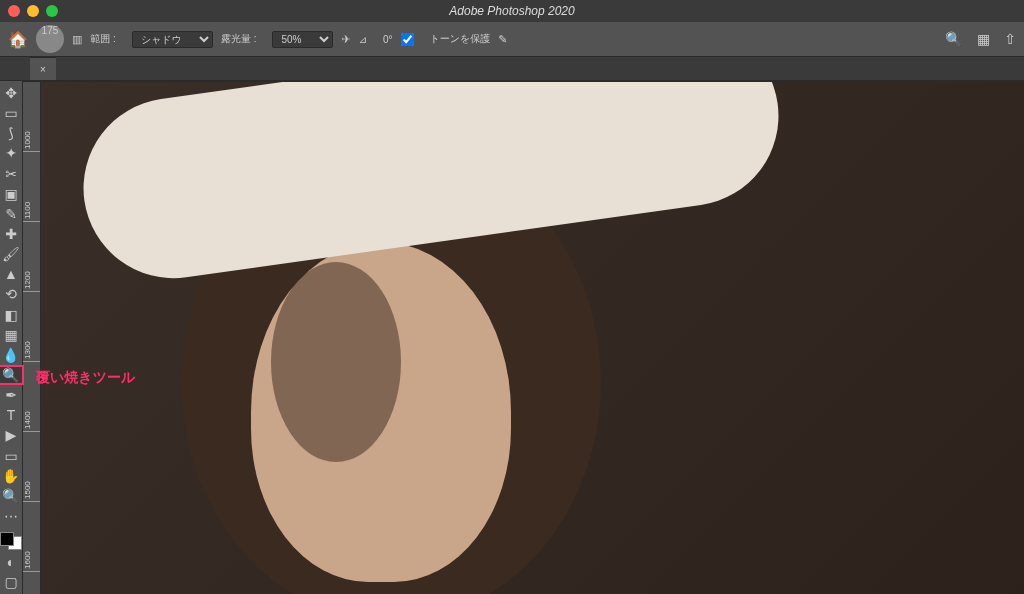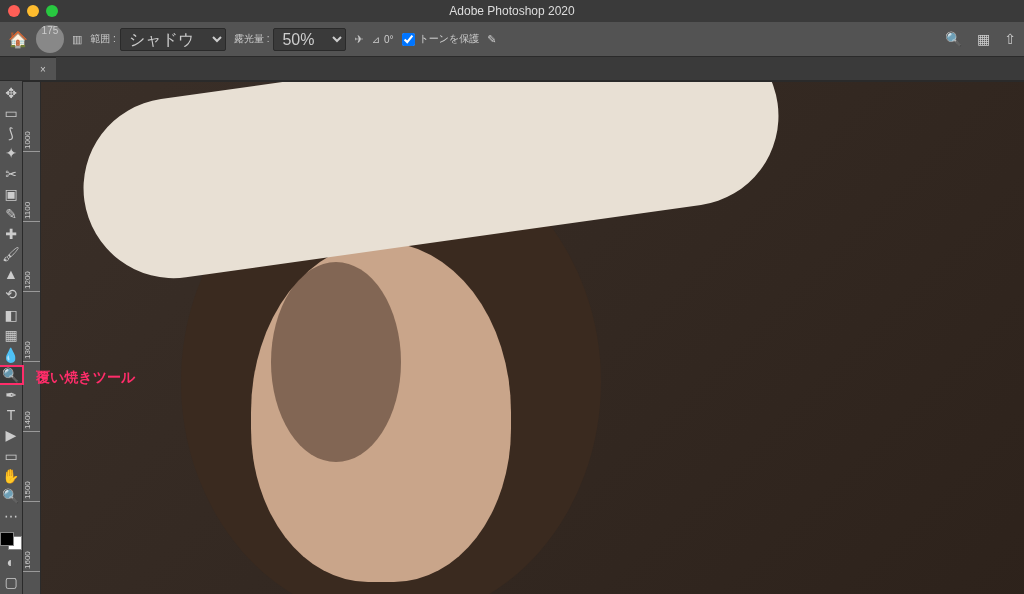--- a/index.html
+++ b/index.html
@@ -1,26 +1,26 @@
 <!DOCTYPE html>
 <html><head>
 <meta charset="utf-8">
 <style>
 * { margin: 0; padding: 0; box-sizing: border-box; font-family: -apple-system, "Hiragino Sans", sans-serif; }
 body { background: #535353; color: #ccc; font-size: 11px; overflow: hidden; width: 1024px; height: 594px; }
-.titlebar { height: 22px; background: #3a3a3a; display: flex; align-items: center; padding: 0 8px; position: relative; }
+.titlebar { height: 22px; background: #3a3a3a; display: flex; align-items: center; padding: 0 8px; position: relative; font-style: italic; }
 .traffic-lights { display: flex; gap: 7px; }
 .tl { width: 12px; height: 12px; border-radius: 50%; }
 .tl.red { background: #ff5f57; } .tl.yellow { background: #febc2e; } .tl.green { background: #28c840; }
 .titlebar .title { position: absolute; left: 50%; transform: translateX(-50%); font-size: 12px; color: #ddd; }
 .options-bar { height: 35px; background: #535353; display: flex; align-items: center; padding: 0 8px; gap: 8px; border-bottom: 1px solid #2a2a2a; }
 .options-bar .home { font-size: 16px; }
 .brush-preview { width: 28px; height: 28px; border-radius: 50%; background: #888; display: flex; align-items: flex-start; justify-content: center; font-size: 10px; padding-bottom: 2px; }
-.opt-group { display: flex; align-items: center; gap: 4px; font-size: 10px; }
-.opt-select { background: #3a3a3a; border: 1px solid #2a2a2a; color: #ccc; padding: 1px 14px 1px 4px; font-size: 16px; border-radius: 2px; }
+.opt-group { display: flex; align-items: center; gap: 16px; font-size: 10px; }
+.opt-select { background: #3a3a3a; border: 1px solid #2a2a2a; color: #ccc; padding: 1px 14px 1px 4px; font-size: 10px; border-radius: 2px; }
 .opt-right { margin-left: auto; display: flex; gap: 14px; font-size: 14px; }
 .tab-row { height: 24px; background: #3a3a3a; display: flex; align-items: stretch; border-bottom: 1px solid #2a2a2a; padding-left: 30px; }
 .doc-tab { background: #535353; padding: 4px 10px; font-size: 10px; display: flex; align-items: center; gap: 6px; border-top: 1px solid #2a2a2a; }
 .doc-tab .x { font-size: 10px; }
 .workspace { display: flex; height: calc(594px - 22px - 35px - 24px); }
 .toolbox { width: 30px; background: #535353; display: flex; flex-direction: column; align-items: center; gap: 4px; padding: 4px 0; border-right: 1px solid #2a2a2a; }
 .tool { width: 22px; height: 20px; display: flex; align-items: center; justify-content: center; font-size: 14px; color: #ccc; position: relative; }
 .tool.selected { background: #3a3a3a; outline: 2px solid #ff2d6a; }
 .tool-label { position: absolute; left: 36px; top: 2px; color: #ff2d6a; font-size: 14px; font-weight: bold; white-space: nowrap; z-index: 10; }
 .fgbg { width: 22px; height: 22px; position: relative; margin-top: 4px; }

